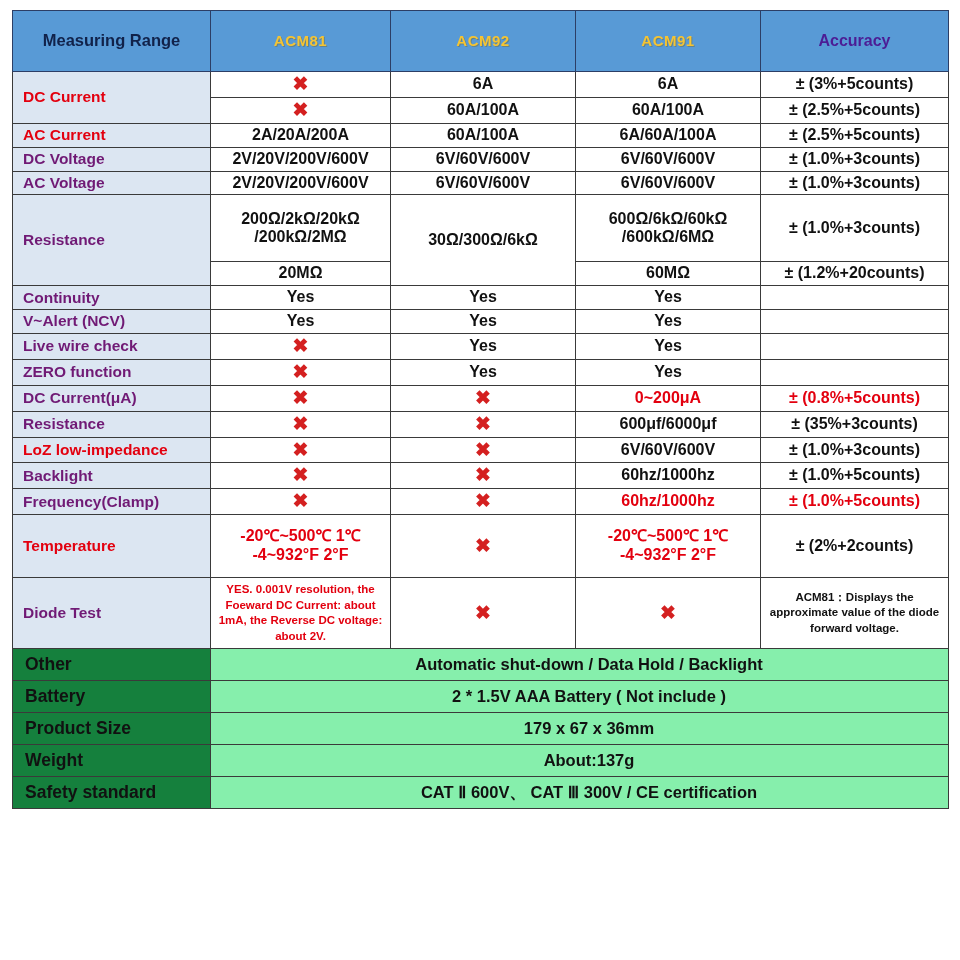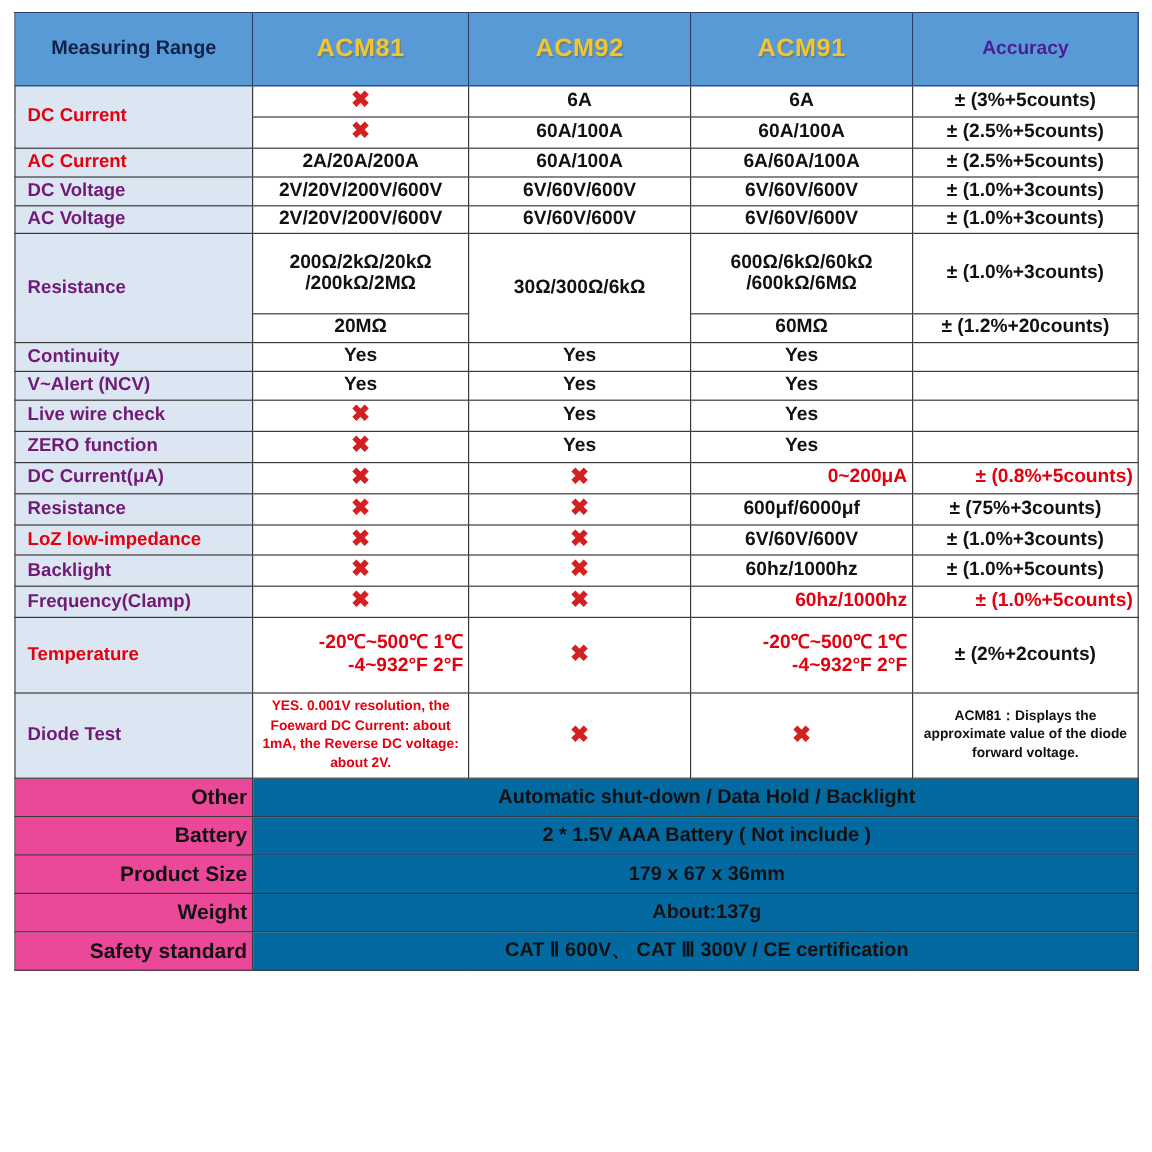--- a/index.html
+++ b/index.html
@@ -45,66 +45,66 @@
     border-color:#2c3e66;
     height:56px;
     font-size:18px;
   }
   th.hdr-label{
     color:#11224a;
     font-size:16.5px;
   }
   th.hdr-model{
     color:#f5c433;
-    font-size:21px;
+    font-size:15px;
     letter-spacing:.5px;
     text-shadow:1px 1px 0 rgba(120,90,0,.35);
   }
   th.hdr-acc{
     color:#4c1d95;
     font-size:16px;
   }
 
   
   td.lbl{
     background:#dce6f2;
     text-align:left;
     padding-left:10px;
     font-size:15.5px;
     color:#701a75;
   }
   td.lbl.red{color:#e3000f;}
 
   
   td.val{font-size:16px;}
-  td.val.red{color:#e3000f;text-align:right;}
+  td.val.red{color:#e3000f;}
   td.small{font-size:11.5px;line-height:1.35;font-weight:bold;}
   td.small.red{color:#e3000f;}
 
   .xmark{
     color:#d42020;
     font-size:19px;
     font-weight:bold;
     line-height:1;
     display:inline-block;
   }
 
   
   tr.spec td{
     font-family:"Liberation Sans Narrow","Liberation Sans", sans-serif;
     font-size:17px;
     height:27px;
     font-weight:bold;
-    background:#0369a1;
+    background:#86efac;
     color:#111111;
     padding-left:23px;
   }
   tr.spec td.lbl{
-    background:#ec4899;
-    text-align:right;
+    background:#15803d;
+    text-align:left;
     padding-left:12px;
     font-size:17.5px;
   }
   tr.spec td.wide{
     font-size:16.5px;
     letter-spacing:0px;
   }
 
   
   .l1,.l2{display:block;}
@@ -238,21 +238,21 @@
         <td class="val"><span class="xmark">✖</span></td>
         <td class="val red">0~200μA</td>
         <td class="val red">± (0.8%+5counts)</td>
       </tr>
 
       <tr>
         <td class="lbl">Resistance</td>
         <td class="val"><span class="xmark">✖</span></td>
         <td class="val"><span class="xmark">✖</span></td>
         <td class="val">600μf/6000μf</td>
-        <td class="val">± (75%+3counts)</td>
+        <td class="val">± (35%+3counts)</td>
       </tr>
 
       <tr>
         <td class="lbl red">LoZ low-impedance</td>
         <td class="val"><span class="xmark">✖</span></td>
         <td class="val"><span class="xmark">✖</span></td>
         <td class="val">6V/60V/600V</td>
         <td class="val">± (1.0%+3counts)</td>
       </tr>
 

